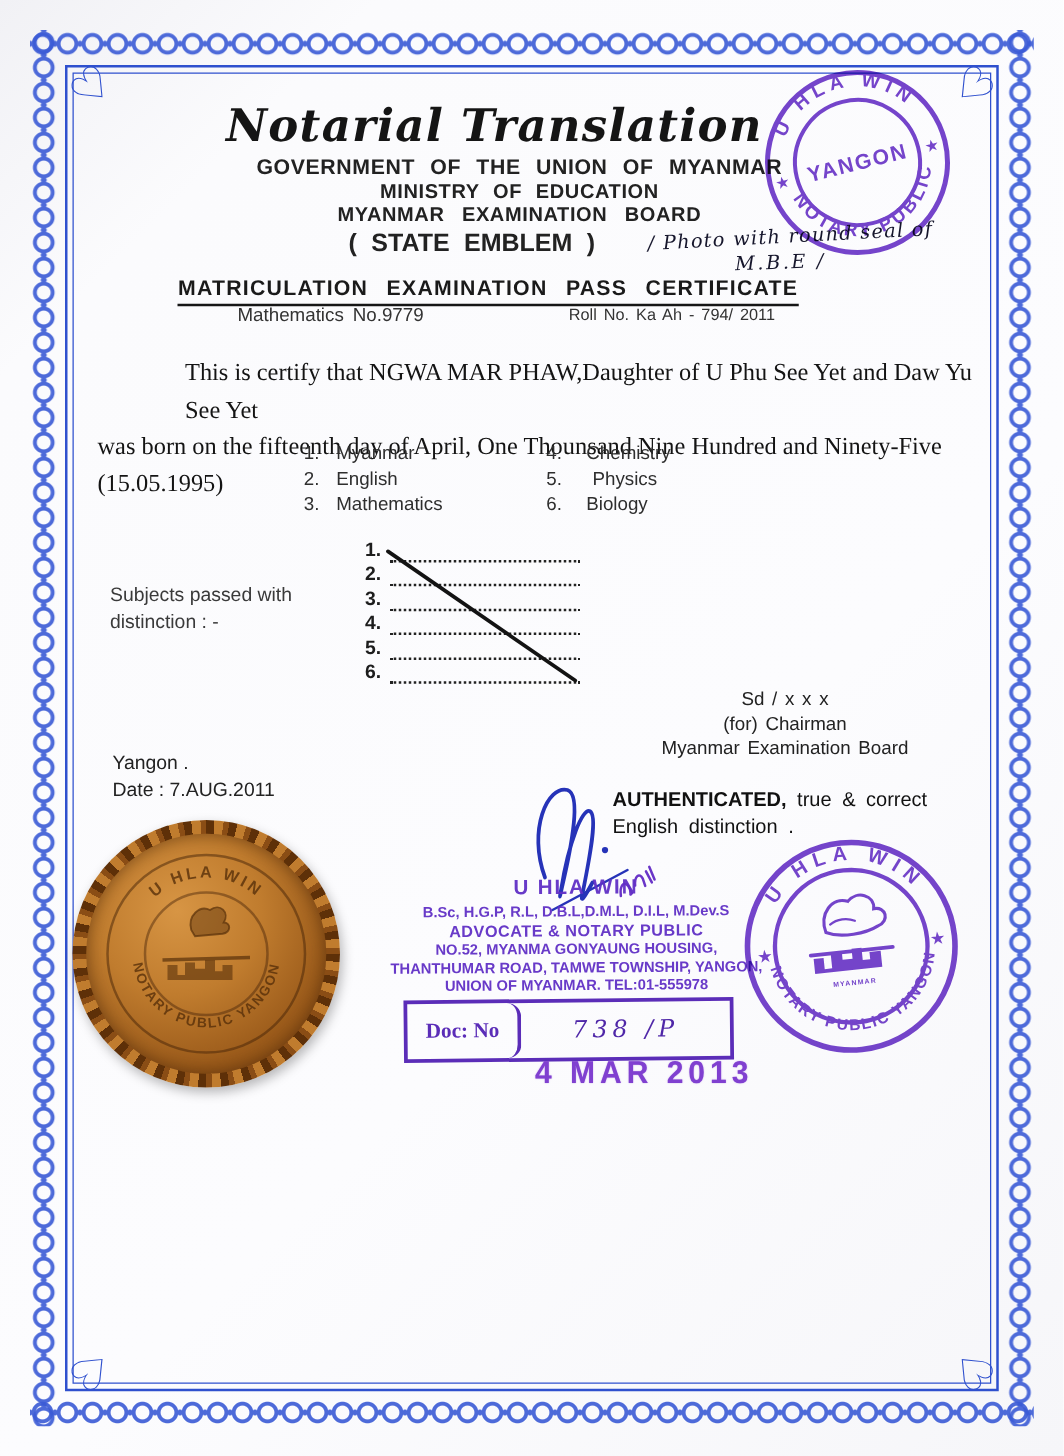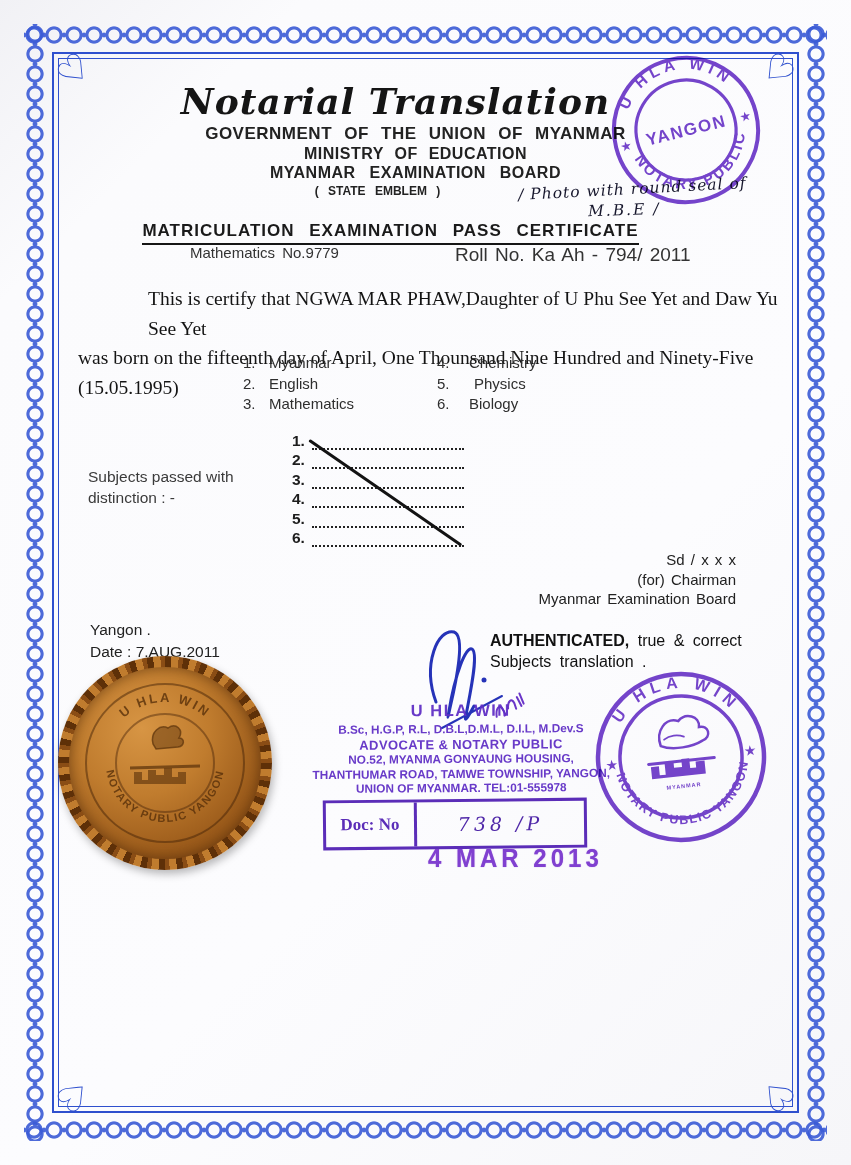--- a/index.html
+++ b/index.html
@@ -25,61 +25,61 @@
   .frame-inner{position:absolute;inset:58px;border:1px solid #2f50ce;}
   .heart{position:absolute;font-size:36px;color:#2f50ce;line-height:1;font-family:"DejaVu Sans",sans-serif;}
   
   .script-title{left:0;right:60px;top:80px;text-align:center;
     font-family:"DejaVu Serif",serif;font-style:italic;font-weight:bold;font-size:36px;
     letter-spacing:1px;color:#151515;}
   .gov{left:60px;right:80px;text-align:center;font-weight:bold;color:#222;}
   .gov1{top:124px;font-size:17px;word-spacing:7px;letter-spacing:.5px;}
   .gov2{top:145px;font-size:16px;word-spacing:6px;letter-spacing:.5px;}
   .gov3{top:164px;font-size:16px;word-spacing:9px;letter-spacing:.5px;}
-  .gov4{top:184px;font-size:12px;word-spacing:6px;transform:translateX(-38px);}
+  .gov4{top:184px;font-size:20px;word-spacing:6px;transform:translateX(-38px);}
   .hand{font-family:"DejaVu Serif",serif;font-style:italic;color:#16162c;font-size:15.5px;}
   .hand1{left:518px;top:180px;transform:rotate(-3deg);letter-spacing:1px;}
   .hand2{left:588px;top:201px;transform:rotate(-2deg);letter-spacing:2px;}
   .cert-title{left:0;right:70px;top:221px;text-align:center;}
   .cert-title span{display:inline-block;font-weight:bold;font-size:17px;letter-spacing:1px;
     word-spacing:9px;border-bottom:2.5px solid #161616;padding-bottom:2px;color:#1a1a1a;}
   .cno{left:190px;top:244px;font-size:15px;color:#333;word-spacing:3px;}
-  .rno{left:455px;top:244px;font-size:19px;color:#333;word-spacing:2px;}
+  .rno{left:455px;top:244px;font-size:13px;color:#333;word-spacing:2px;}
   
   .para{left:78px;right:68px;top:272px;font-family:"Liberation Serif",serif;
     font-size:19.5px;line-height:1.52;color:#141414;}
   .para .l1{padding-left:70px;margin-top:12px;}
   .subcol{top:353px;font-size:15px;color:#2e2e2e;line-height:20.5px;}
   .subcol .row{display:flex;}
   .subcol .no{width:26px;}
   .scl{left:243px;}
   .scr{left:437px;}
   .scr .no{width:32px;}
   .dist{left:88px;top:466px;font-size:15.5px;color:#3a3a3a;line-height:21px;}
   .dotrows{left:292px;top:430px;}
   .dotrow{display:flex;align-items:flex-end;height:19.5px;}
   .dotrow .no{width:20px;font-size:15.5px;font-weight:bold;color:#1d1d1d;}
   .dotrow .dots{width:152px;border-bottom:2.2px dotted #222;height:15px;}
   .strike{left:310px;top:439px;width:185px;height:3px;background:#131313;border-radius:2px;
     transform:rotate(34.6deg);transform-origin:0 0;}
-  .sdblock{left:464px;top:550px;width:272px;text-align:right;font-size:15px;color:#222;
+  .sdblock{left:492px;top:550px;width:272px;text-align:center;font-size:15px;color:#222;
     line-height:19.5px;word-spacing:2px;}
-  .placedate{left:90px;top:619px;font-size:15.5px;color:#222;line-height:21.5px;}
+  .placedate{left:90px;top:600px;font-size:15.5px;color:#222;line-height:21.5px;}
   .auth{left:490px;top:630px;font-size:16px;color:#111;line-height:21px;word-spacing:4px;}
   
   .purple{color:#6130c6;}
   .nblock{left:295px;top:701px;width:332px;text-align:center;transform:rotate(-.4deg);opacity:.95;}
   .nname{font-size:16.5px;font-weight:bold;letter-spacing:1.5px;}
   .nqual{font-size:11.8px;font-weight:bold;margin-top:2px;}
   .nrole{font-size:13px;font-weight:bold;margin-top:1px;letter-spacing:.4px;}
   .naddr{font-size:11.8px;font-weight:bold;line-height:14.5px;}
   .docbox{left:323px;top:799px;width:258px;height:44px;border:3px solid #5b2db8;display:flex;
     transform:rotate(-.6deg);color:#5b2db8;}
   .doclabel{width:88px;border-right:3px solid #5b2db8;display:flex;align-items:center;justify-content:center;
-    font-family:"Liberation Serif",serif;font-weight:bold;font-size:17px;}
+    font-family:"Liberation Serif",serif;font-weight:bold;font-size:17px;border-radius:11px;}
   .docval{flex:1;display:flex;align-items:center;justify-content:center;
     font-family:"DejaVu Serif",serif;font-style:italic;font-size:19px;letter-spacing:4px;color:#4f27a8;}
   .datestamp{left:428px;top:845px;font-weight:bold;font-size:24px;letter-spacing:4px;color:#8040d0;
     transform:scaleY(1.05);text-shadow:0 0 1px rgba(128,64,208,.6);}
   
   .stamp{mix-blend-mode:multiply;opacity:.92;}
   .stamp text{font-family:"Liberation Sans",sans-serif;font-weight:bold;fill:#6a35c8;}
   .goldseal{left:58px;top:656px;width:214px;height:214px;}
   .burst{position:absolute;inset:0;border-radius:50%;
     background:repeating-conic-gradient(#5e3008 0 3.5deg,#c07c2e 3.5deg 7.5deg,#8a4d15 7.5deg 10deg);
@@ -189,21 +189,21 @@
     <div>(for)  Chairman</div>
     <div>Myanmar  Examination  Board</div>
   </div>
   <div class="abs placedate">
     <div>Yangon .</div>
     <div>Date : 7.AUG.2011</div>
   </div>
 
   <div class="abs auth">
     <div><b>AUTHENTICATED,</b><span> true  &amp;  correct</span></div>
-    <div>Subjects  translation .</div>
+    <div>English  distinction .</div>
   </div>
 
   <svg class="abs" style="left:404px;top:616px" width="140" height="120" viewBox="0 0 140 120">
     <g fill="none" stroke="#2633b8" stroke-width="3" stroke-linecap="round">
       <path d="M32,86 C18,48 34,12 50,16 C62,20 52,66 46,92 C44,101 43,106 45,95 C51,58 62,30 68,33 C75,37 66,78 62,99 C60,107 63,103 70,90"></path>
       <path d="M38,112 L98,80" stroke-width="2"></path>
     </g>
     <circle cx="80" cy="64" r="2.5" fill="#2633b8"></circle>
     <g fill="none" stroke="#6a35c8" stroke-width="2" stroke-linecap="round" transform="translate(88,92) rotate(-28)">
       <path d="M0,10 C3,2 8,0 9,6 C10,11 5,14 9,12"></path>

